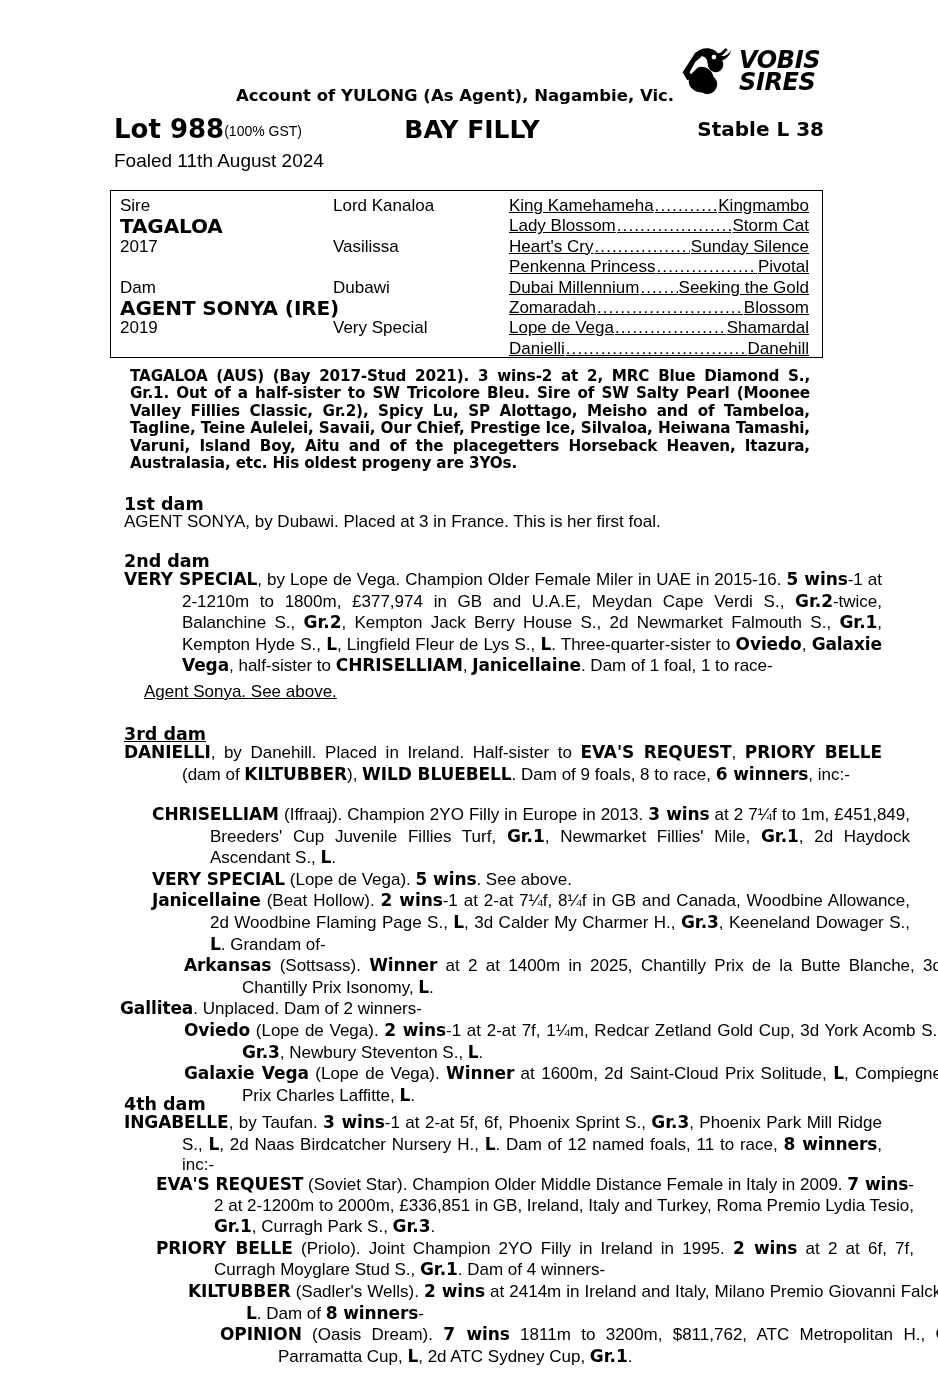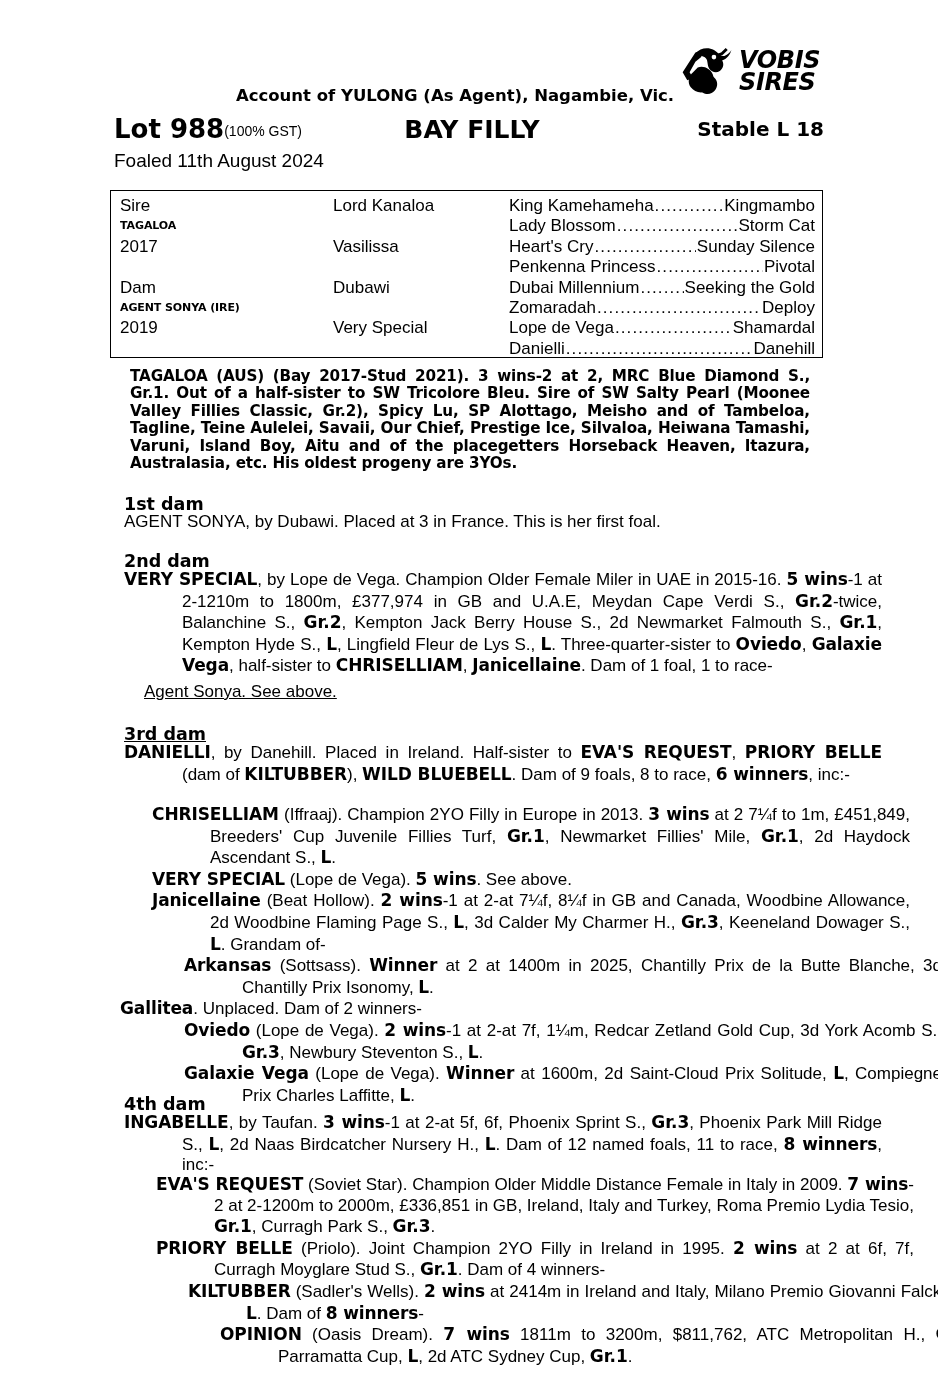--- a/index.html
+++ b/index.html
@@ -166,25 +166,25 @@
   }
   .ped-line {
     position: relative;
     height: 20.4px;
     font-size: 17px;
     line-height: 20.4px;
     white-space: nowrap;
   }
   .c1 { position: absolute; left: 9px;   top: 0; }
   .c2 { position: absolute; left: 222px; top: 0; }
-  .c3 { position: absolute; left: 398px; top: 0; right: 7px; }
+  .c3 { position: absolute; left: 398px; top: 0; right: 13px; text-decoration: underline; }
   .ped-strong {
     font-family: "DejaVu Sans", sans-serif;
     font-weight: bold;
-    font-size: 11px;
+    font-size: 20px;
     letter-spacing: -0.1px;
   }
   .leader {
     display: flex;
     width: 100%;
     align-items: baseline;
   }
   .leader .nm { flex: 0 0 auto; }
   .leader .dots {
     flex: 1 1 auto;
@@ -258,21 +258,21 @@
       </div>
     </div>
 
     <div class="account-line">Account of YULONG (As Agent), Nagambie, Vic.</div>
 
     <div class="lot-row">
       <div class="lot-no">
         <span>Lot 988</span><span class="gst">(100% GST)</span>
       </div>
       <div class="colour-sex">BAY FILLY</div>
-      <div class="stable">Stable L 18</div>
+      <div class="stable">Stable L 38</div>
     </div>
 
     <div class="foaled-row">
       <div class="foaled">Foaled 11th August 2024</div>
     </div>
   </div>
 
   <div class="ped-table">
     <div class="ped-grid" id="ped-grid">
         <div class="ped-line">
@@ -330,21 +330,21 @@
             </div>
           </div>
         </div>
         <div class="ped-line">
           <div class="c1 ped-strong">AGENT SONYA (IRE)</div>
           <div class="c2"></div>
           <div class="c3">
             <div class="leader">
               <span class="nm">Zomaradah</span>
               <span class="dots">................................................................................</span>
-              <span class="rt">Deploy</span>
+              <span class="rt">Blossom</span>
             </div>
           </div>
         </div>
         <div class="ped-line">
           <div class="c1">2019</div>
           <div class="c2">Very Special</div>
           <div class="c3">
             <div class="leader">
               <span class="nm">Lope de Vega</span>
               <span class="dots">................................................................................</span>

